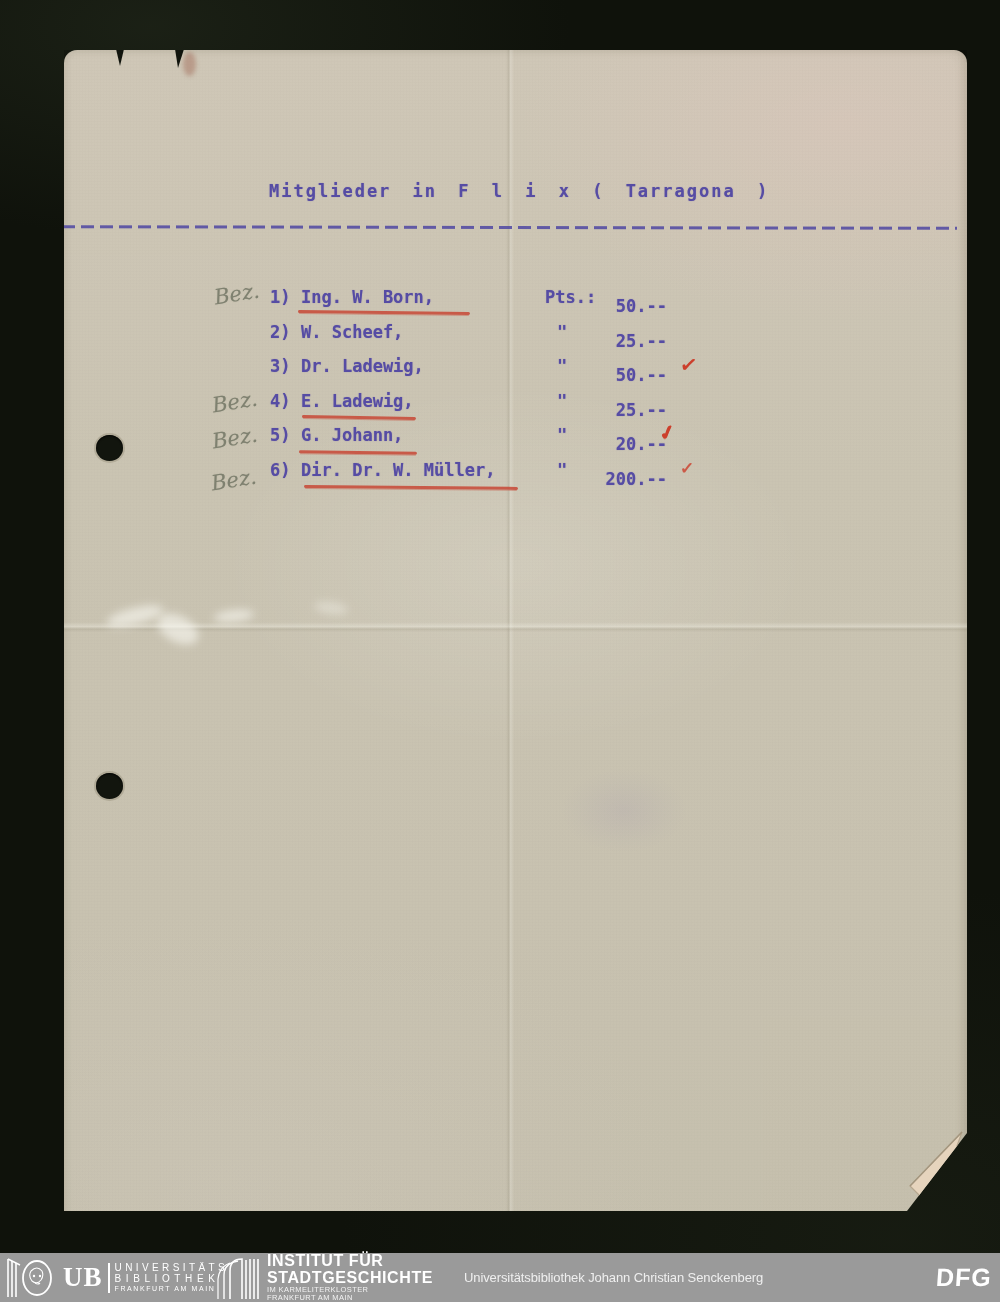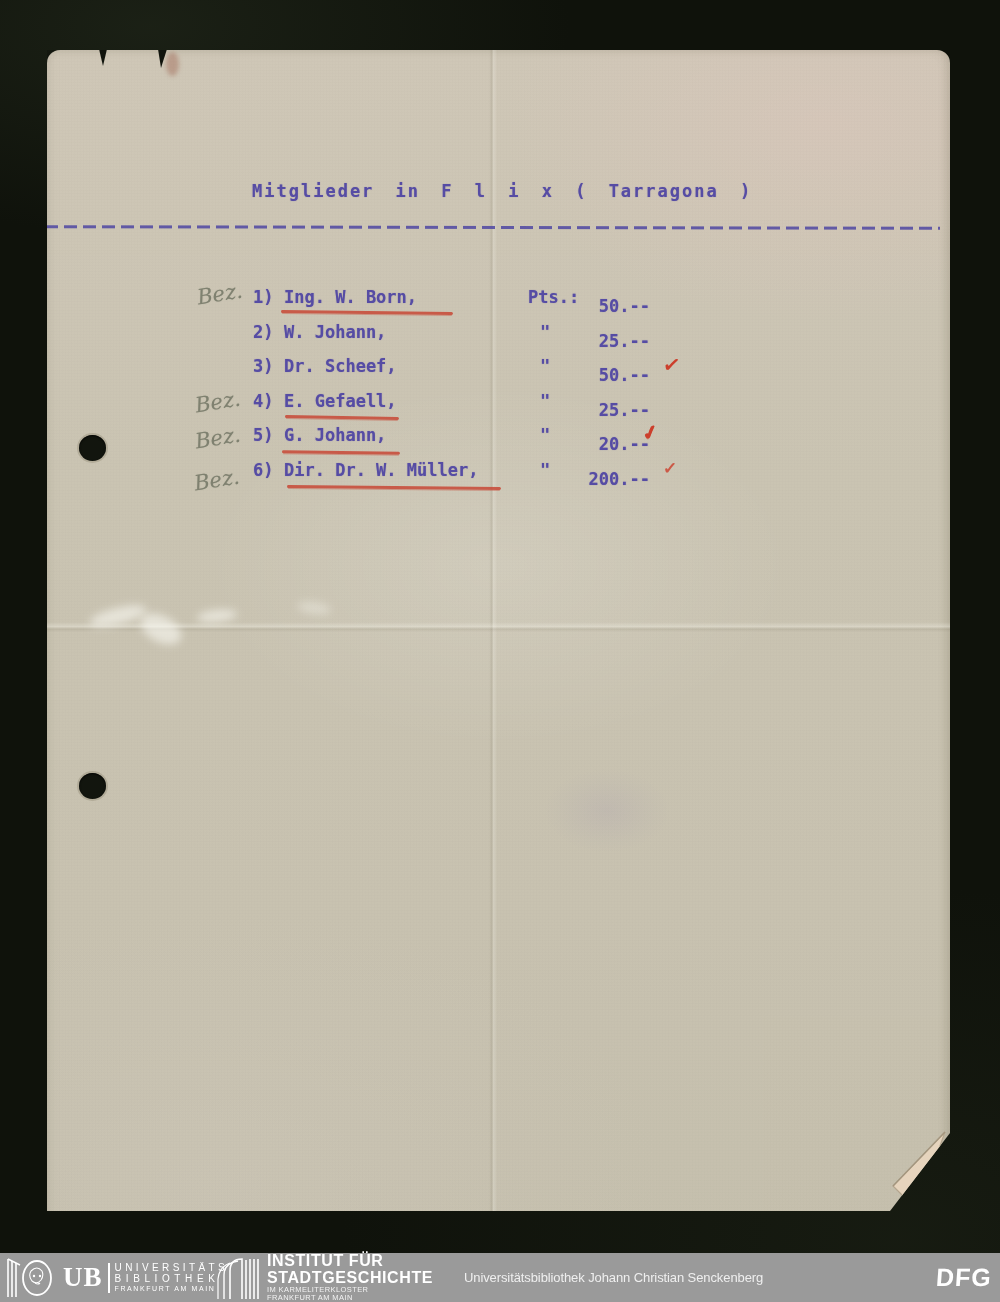--- a/index.html
+++ b/index.html
@@ -4,21 +4,21 @@
 <style>
   html,body{margin:0;padding:0;}
   body{width:1000px;height:1302px;position:relative;overflow:hidden;
        background:#10130c;font-family:"Liberation Sans",sans-serif;}
   .stage{position:absolute;inset:0;
        background:
          radial-gradient(ellipse 600px 300px at 15% 2%, rgba(30,36,24,.8), transparent 70%),
          radial-gradient(ellipse 800px 500px at 90% 95%, rgba(26,31,20,.7), transparent 70%),
          #0f120b;}
   
-  .paper{position:absolute;left:47px;top:50px;width:903px;height:1227px;
+  .paper{position:absolute;left:64px;top:50px;width:903px;height:1227px;
        background:
          radial-gradient(ellipse 520px 320px at 86% 6%, rgba(219,199,188,.55), transparent 62%),
          radial-gradient(ellipse 420px 260px at 50% 42%, rgba(255,255,250,.14), transparent 70%),
          radial-gradient(ellipse 700px 420px at 18% 92%, rgba(205,199,184,.5), transparent 65%),
          radial-gradient(ellipse 90px 60px at 62% 62%, rgba(128,108,172,.10), transparent 70%),
          linear-gradient(180deg,#cfc7b7 0%,#cac4b2 35%,#c8c2b0 70%,#c5bfad 100%);
        box-shadow:0 0 22px rgba(0,0,0,.6), inset -4px 0 10px rgba(70,62,45,.12), inset 0 -4px 10px rgba(70,62,45,.10);
        clip-path:polygon(0 0,903px 0,903px 1083px,843px 1161px,0 1161px);border-radius:13px;}
   .grain{position:absolute;inset:0;opacity:.5;pointer-events:none;
        background-image:
@@ -106,33 +106,33 @@
     <div class="rule"></div>
 
     <div class="row tw" style="top:237px">
       <span class="num">1)</span>
       <span class="name">Ing. W. Born,</span>
       <span class="pts" style="left:481px">Pts.:</span>
       <span class="amount">50.--</span>
     </div>
     <div class="row tw" style="top:272px">
       <span class="num">2)</span>
-      <span class="name">W. Johann,</span>
+      <span class="name">W. Scheef,</span>
       <span class="pts" style="left:493px">"</span>
       <span class="amount">25.--</span>
     </div>
     <div class="row tw" style="top:306px">
       <span class="num">3)</span>
-      <span class="name">Dr. Scheef,</span>
+      <span class="name">Dr. Ladewig,</span>
       <span class="pts" style="left:493px">"</span>
       <span class="amount">50.--</span>
     </div>
     <div class="row tw" style="top:341px">
       <span class="num">4)</span>
-      <span class="name">E. Gefaell,</span>
+      <span class="name">E. Ladewig,</span>
       <span class="pts" style="left:493px">"</span>
       <span class="amount">25.--</span>
     </div>
     <div class="row tw" style="top:375px">
       <span class="num">5)</span>
       <span class="name">G. Johann,</span>
       <span class="pts" style="left:493px">"</span>
       <span class="amount">20.--</span>
     </div>
     <div class="row tw" style="top:410px">

